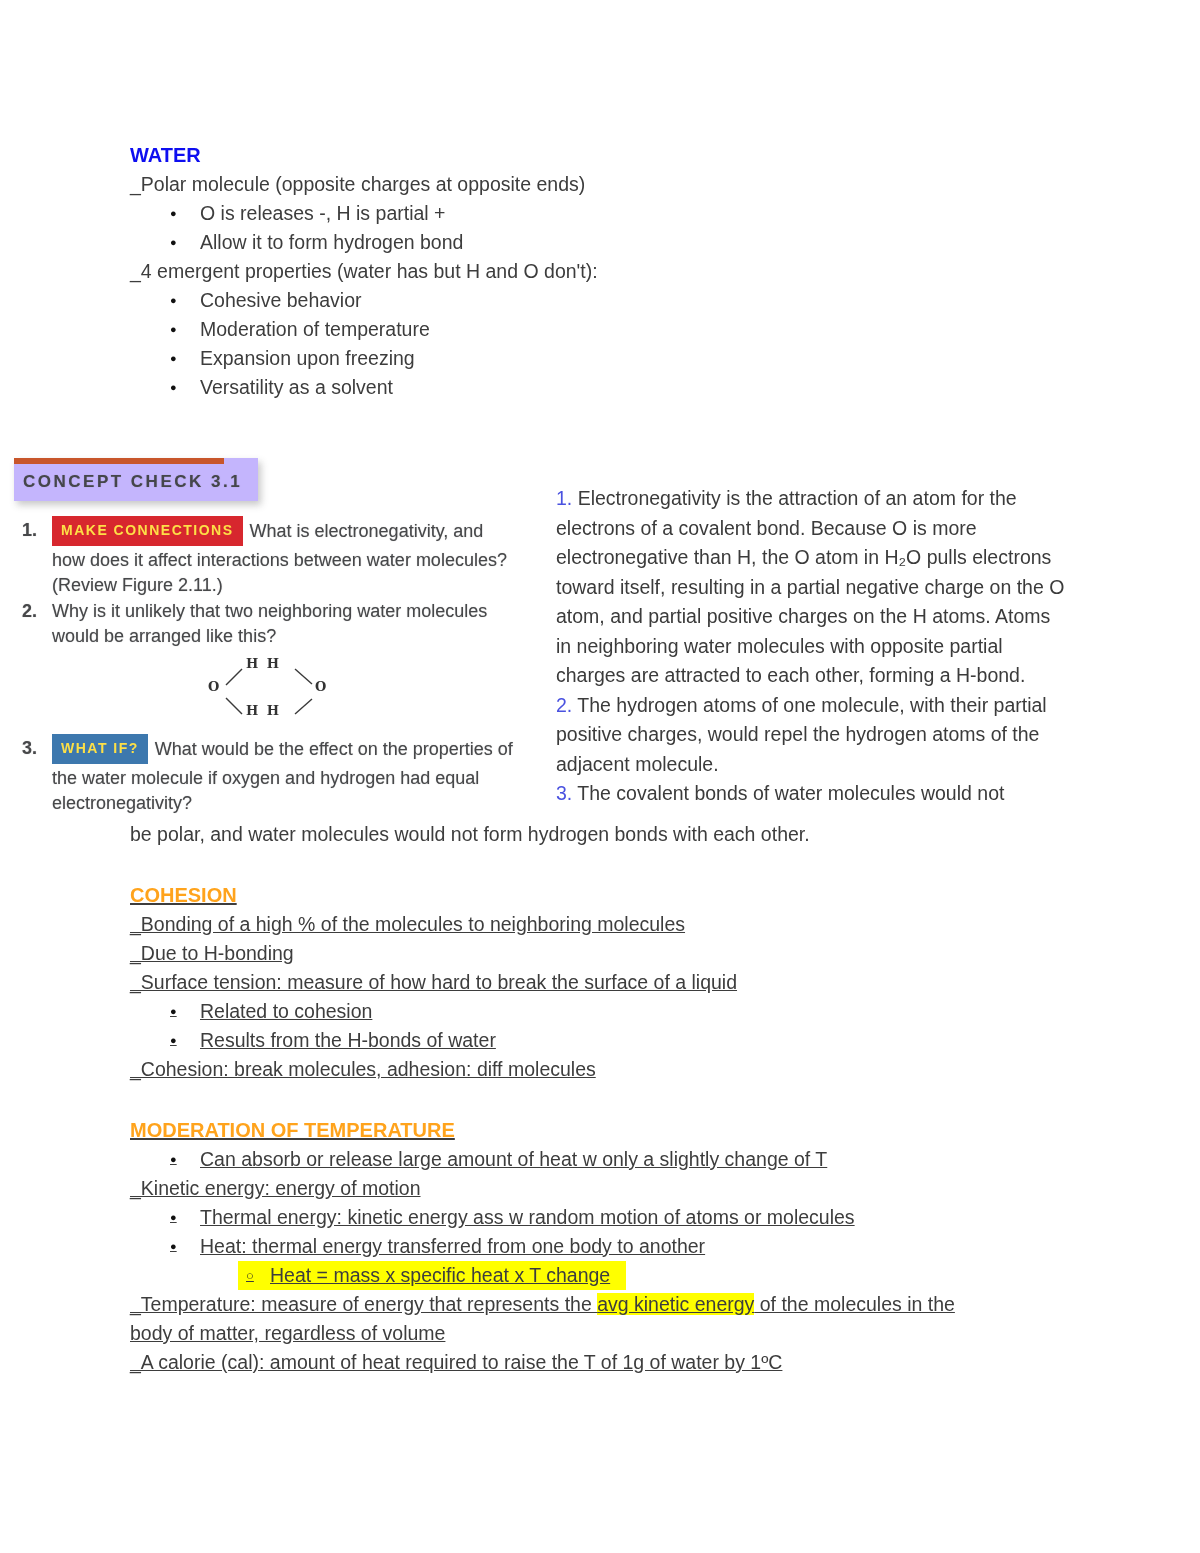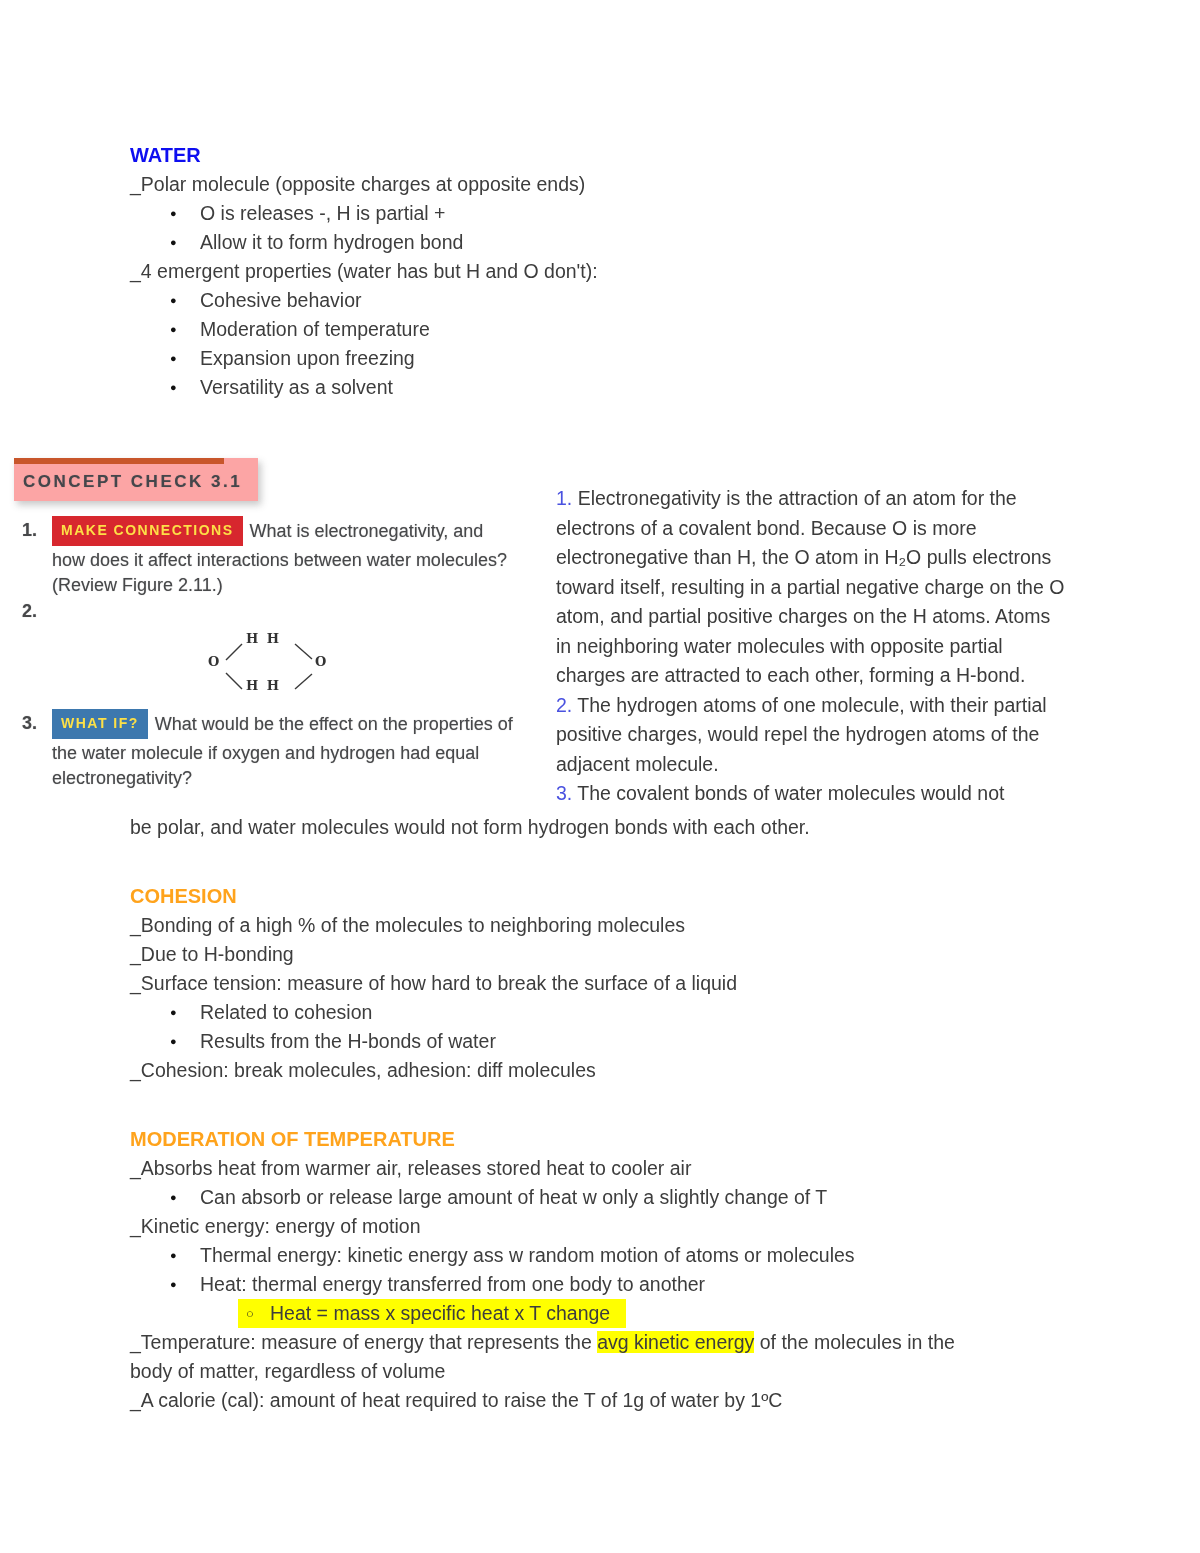--- a/index.html
+++ b/index.html
@@ -24,21 +24,21 @@
   
   .f-line { display:flex; margin-left:108px; font-size:19.5px; line-height:29px; }
   .f-hl { display:flex; background:var(--highlight_yellow, #ffff00); padding-right:16px; }
   .icon-hollow { flex:0 0 32px; padding-left:8px; font-size:13px; line-height:29px; color:#222; }
   .t-wrap { max-width:866px; }
   .inline-hl { background:var(--highlight_yellow, #ffff00); }
 
   
   .concept-row { display:flex; margin-left:14px; margin-top:56px; }
   .scan-col { width:540px; color:var(--scan_text, #47484a); text-shadow:0 0 1px rgba(90,90,90,0.45); }
-  .cc-box { display:inline-block; background:#fca5a5; box-shadow:3px 4px 7px rgba(60,60,60,0.28); }
+  .cc-box { display:inline-block; background:#c4b5fd; box-shadow:3px 4px 7px rgba(60,60,60,0.28); }
   .cc-bar { height:6px; width:210px; background:var(--cc_bar, #c8562b); }
   .cc-title { padding:8px 16px 9px 9px; font-size:17px; font-weight:bold; letter-spacing:2.5px; color:#45464b; }
   .scan-q { display:flex; font-size:18px; line-height:25px; }
   .scan-q.q1 { margin-top:17px; }
   .scan-q.q2 { margin-top:1px; }
   .scan-q.q3 { margin-top:3px; }
   .qnum { flex:0 0 30px; margin-left:8px; font-weight:bold; }
   .qtext { width:462px; }
   .badge { display:inline-block; color:#fde047; font-weight:bold; font-size:14px; letter-spacing:1.5px;
            padding:2px 9px 3px; margin-right:7px; position:relative; top:-2px; text-shadow:none; }
@@ -54,21 +54,21 @@
   .h-top   { left:44px; top:3px;  }
   .o-right { left:113px; top:26px; }
   .h-bottom{ left:44px; top:50px; }
 
   
   .answers-col { width:512px; padding-top:26px; margin-left:2px; }
   .ans { font-size:19.5px; line-height:29.5px; color:#3b3b3b; }
   .anum { color:var(--num_blue, #4a52e0); }
   .continuation { margin-left:130px; margin-top:4px; width:980px; }
 
-  .gap-26 { margin-top:40px; }
+  .gap-26 { margin-top:32px;text-decoration:underline; }
 </style>
 </head>
 <body>
 
 <div class="page">
 
   <section class="notes">
     <h2 class="sec-heading water-heading">WATER</h2>
     <p class="n-line">_Polar molecule (opposite charges at opposite ends)</p>
     <div class="b-line">
@@ -108,20 +108,23 @@
 
       <div class="scan-q q1">
         <span class="qnum">1.</span>
         <div class="qtext">
           <span class="badge badge-red">MAKE CONNECTIONS</span><span>What is electronegativity, and how does it affect interactions between water molecules? (Review Figure 2.11.)</span>
         </div>
       </div>
 
       <div class="scan-q q2">
         <span class="qnum">2.</span>
+        <div class="qtext">
+          <span>Why is it unlikely that two neighboring water molecules would be arranged like this?</span>
+        </div>
       </div>
 
       <div class="molecule">
         <svg width="140" height="80" viewBox="0 0 140 80">
           <line x1="24" y1="32" x2="40" y2="16" stroke="#3a3a3a" stroke-width="1.4"></line>
           <line x1="93" y1="16" x2="110" y2="31" stroke="#3a3a3a" stroke-width="1.4"></line>
           <line x1="24" y1="45" x2="40" y2="61" stroke="#3a3a3a" stroke-width="1.4"></line>
           <line x1="93" y1="61" x2="110" y2="46" stroke="#3a3a3a" stroke-width="1.4"></line>
         </svg>
         <span class="atom o-left">O</span>
@@ -158,21 +161,20 @@
     </div>
     <div class="b-line">
       <span class="icon-dot">●</span>
       <span class="txt">Results from the H-bonds of water</span>
     </div>
     <p class="n-line">_Cohesion: break molecules, adhesion: diff molecules</p>
   </section>
 
   <section class="notes gap-26">
     <h2 class="sec-heading orange-heading">MODERATION OF TEMPERATURE</h2>
-    <p class="n-line">_Absorbs heat from warmer air, releases stored heat to cooler air</p>
     <div class="b-line">
       <span class="icon-dot">●</span>
       <span class="txt">Can absorb or release large amount of heat w only a slightly change of T</span>
     </div>
     <p class="n-line">_Kinetic energy: energy of motion</p>
     <div class="b-line">
       <span class="icon-dot">●</span>
       <span class="txt">Thermal energy: kinetic energy ass w random motion of atoms or molecules</span>
     </div>
     <div class="b-line">

